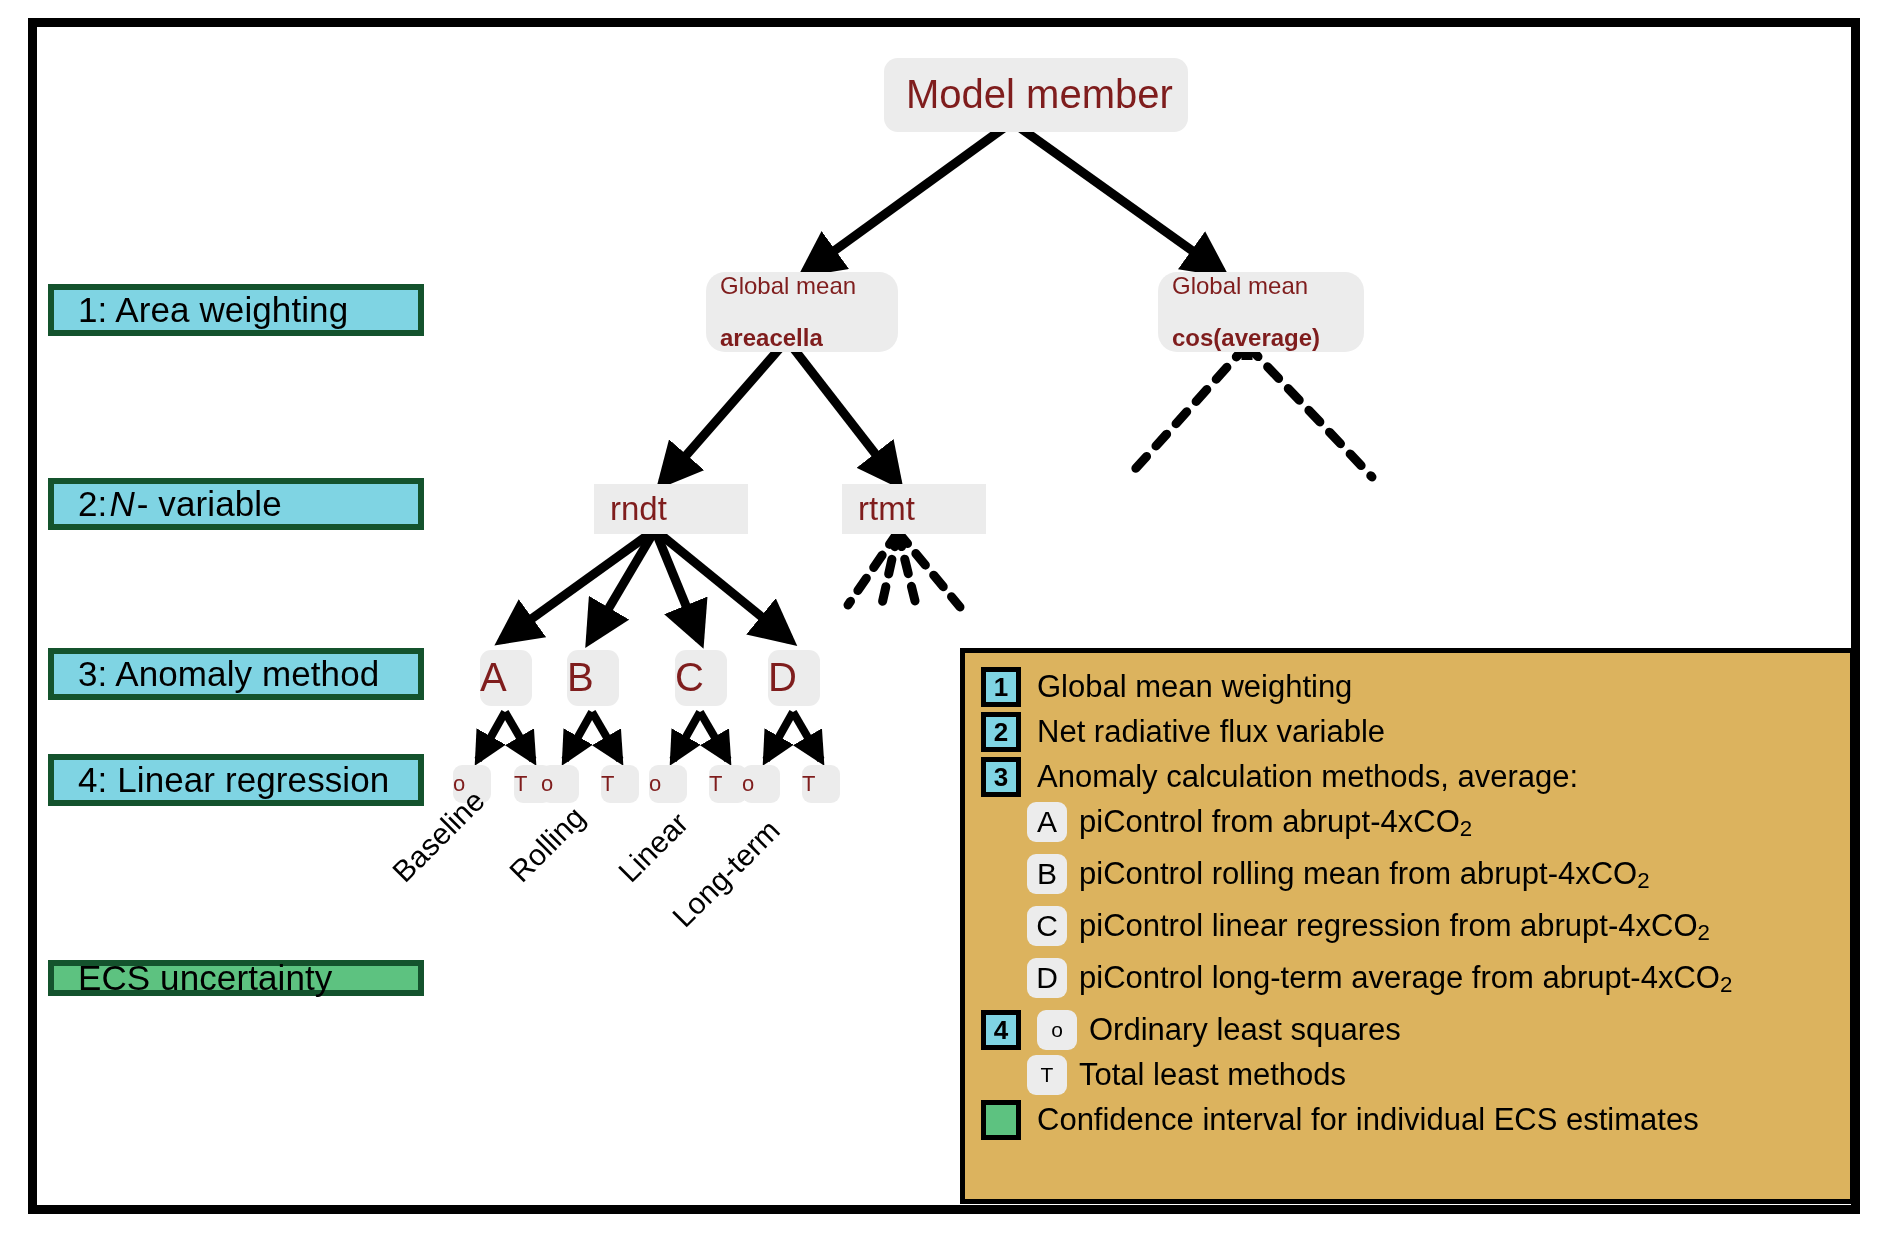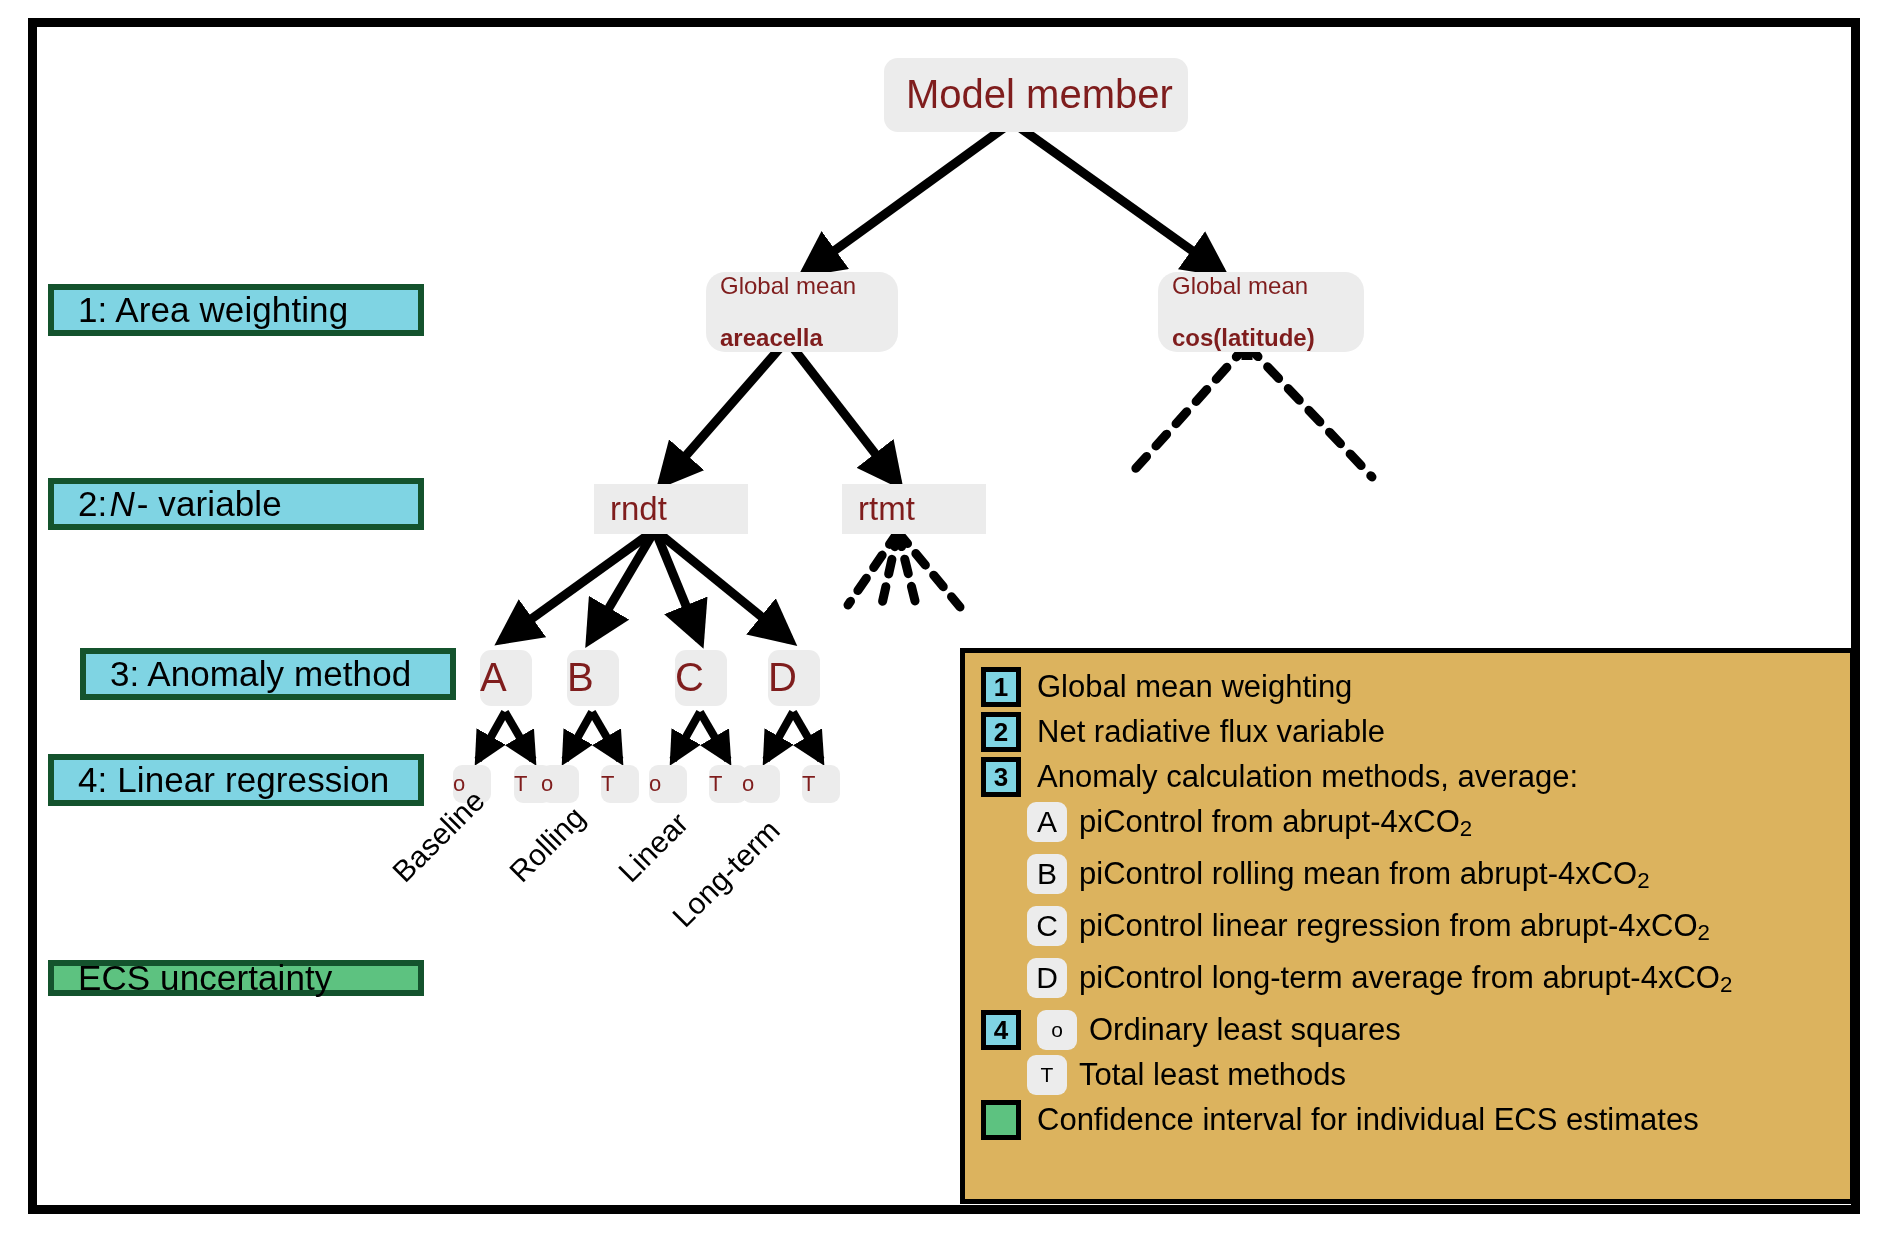--- a/index.html
+++ b/index.html
@@ -106,21 +106,21 @@
   <div class="stage blue" style="left:48px;top:284px;width:376px;height:52px;">
     <span>1: Area weighting</span>
   </div>
 
   <div class="stage blue" style="left:48px;top:478px;width:376px;height:52px;">
     <span>2: </span>
       <span class="ital">N</span>
       <span> - variable</span>
   </div>
 
-  <div class="stage blue" style="left:48px;top:648px;width:376px;height:52px;margin-left:32px;">
+  <div class="stage blue" style="left:48px;top:648px;width:376px;height:52px;">
     <span>3: Anomaly method</span>
   </div>
 
   <div class="stage blue" style="left:48px;top:754px;width:376px;height:52px;">
     <span>4: Linear regression</span>
   </div>
 
   <div class="stage green" style="left:48px;top:960px;width:376px;height:36px;">
     <span>ECS uncertainty</span>
   </div>
@@ -129,21 +129,21 @@
     <span>Model member</span>
   </div>
 
   <div class="node gm" style="left:706px;top:272px;width:164px;height:66px;">
     <span>Global mean</span>
     <span class="b">areacella</span>
   </div>
 
   <div class="node gm" style="left:1158px;top:272px;width:178px;height:66px;">
     <span>Global mean</span>
-    <span class="b">cos(latitude)</span>
+    <span class="b">cos(average)</span>
   </div>
 
   <div class="node var" style="left:594px;top:484px;width:122px;height:48px;">
     <span>rndt</span>
   </div>
 
   <div class="node var" style="left:842px;top:484px;width:112px;height:48px;">
     <span>rtmt</span>
   </div>
 

